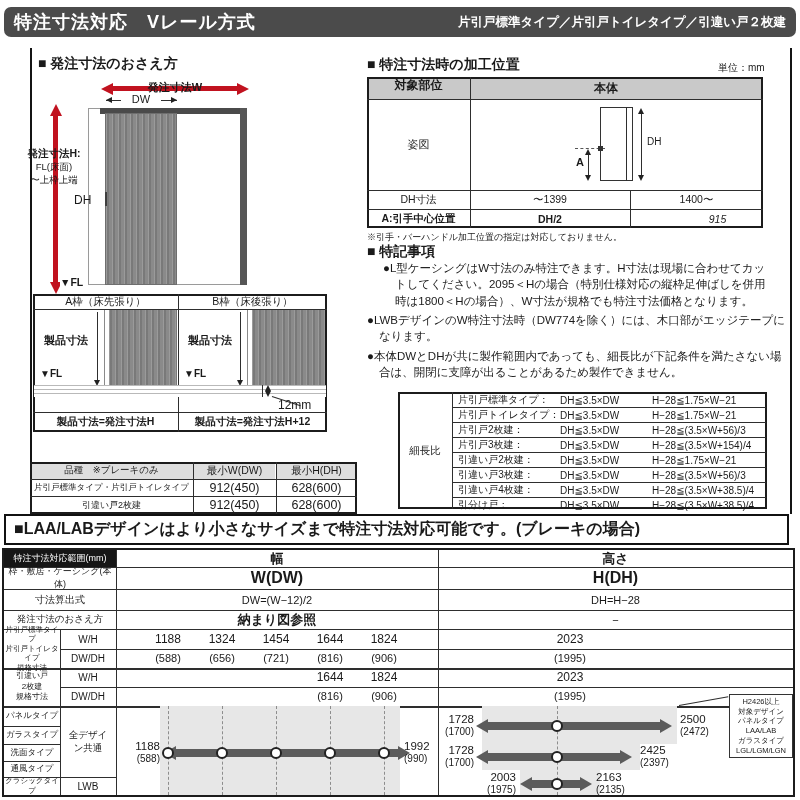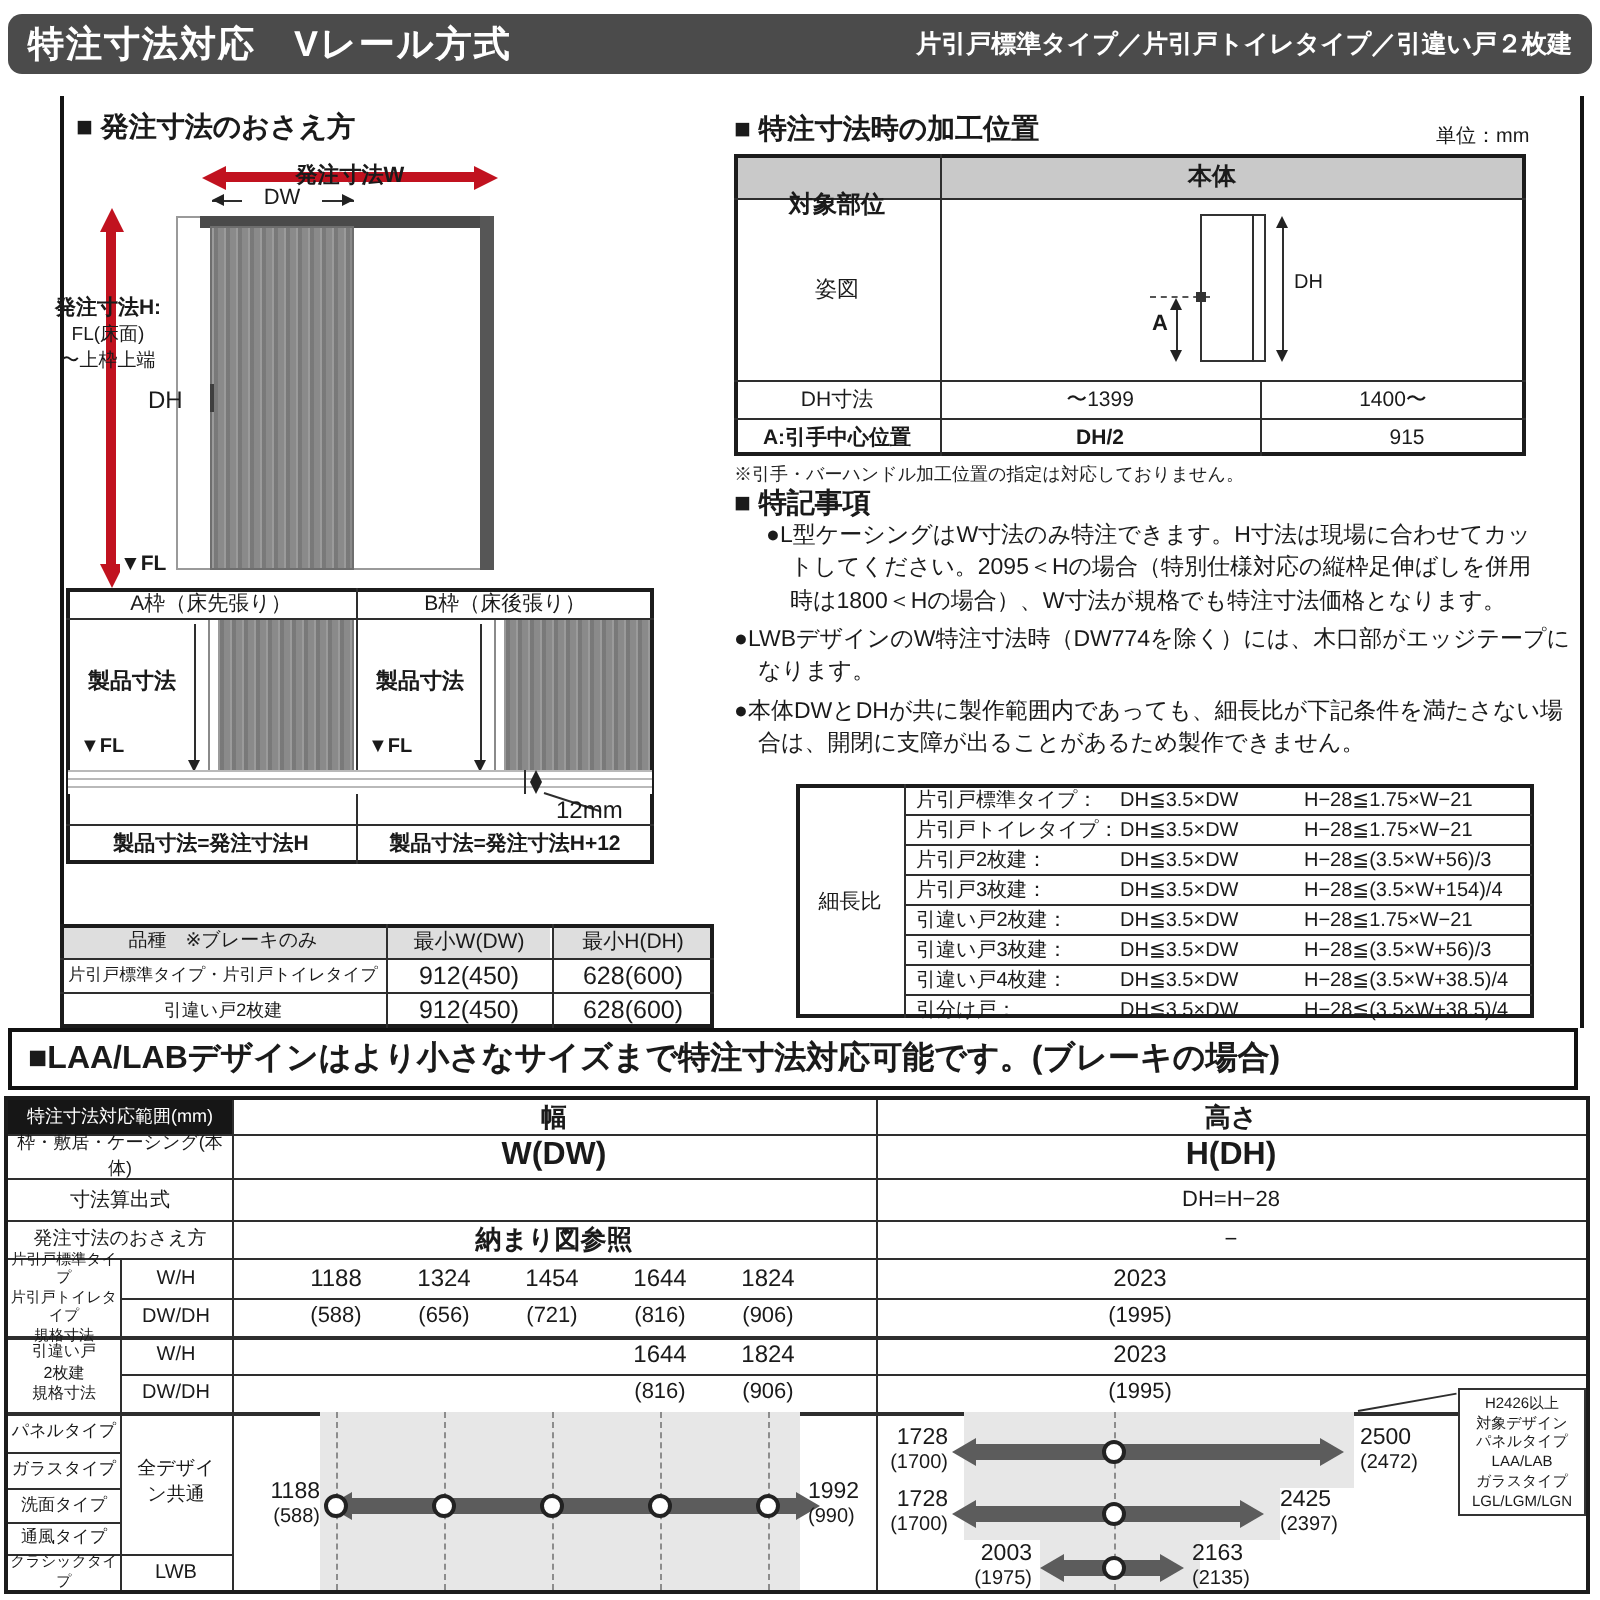--- a/index.html
+++ b/index.html
@@ -137,21 +137,21 @@
   <div class="secHead" style="left:367px;top:56px;">■ 特注寸法時の加工位置</div>
   <div class="abs" style="left:718px;top:61px;font-size:10px;">単位：mm</div>
 
   <div class="frameRect" style="left:367px;top:77px;width:396px;height:151px;"></div>
   <div class="abs" style="left:369px;top:79px;width:392px;height:20px;background:#c9c9c9;"></div>
   <div class="lineV" style="left:470px;top:77px;height:151px;"></div>
   <div class="lineH" style="left:367px;top:99px;width:396px;"></div>
   <div class="lineH" style="left:367px;top:190px;width:396px;"></div>
   <div class="lineH" style="left:367px;top:209px;width:396px;"></div>
   <div class="lineV" style="left:630px;top:190px;height:38px;"></div>
-  <div class="abs cc" style="left:367px;top:92px;width:103px;height:21px;font-size:12px;font-weight:bold;">対象部位</div>
+  <div class="abs cc" style="left:367px;top:75px;width:103px;height:21px;font-size:12px;font-weight:bold;">対象部位</div>
   <div class="abs cc" style="left:470px;top:78px;width:272px;height:21px;font-size:12px;font-weight:bold;">本体</div>
   <div class="abs cc" style="left:367px;top:99px;width:103px;height:91px;font-size:11px;">姿図</div>
 
   <div class="abs" style="left:600px;top:107px;width:33px;height:74px;border:1.5px solid #333;box-sizing:border-box;"></div>
   <div class="lineV" style="left:626px;top:107px;height:74px;"></div>
   <div class="lineV" style="left:641px;top:111px;height:68px;"></div>
   <div class="tri blkU" style="left:638px;top:108px;"></div>
   <div class="tri blkD" style="left:638px;top:175px;"></div>
   <div class="abs" style="left:647px;top:136px;font-size:10px;">DH</div>
   <div class="abs" style="left:575px;top:148px;width:30px;border-top:1px dashed #555;"></div>
@@ -159,21 +159,21 @@
   <div class="lineV" style="left:588px;top:152px;height:27px;"></div>
   <div class="tri blkU" style="left:585px;top:149px;"></div>
   <div class="tri blkD" style="left:585px;top:175px;"></div>
   <div class="abs" style="left:576px;top:156px;font-size:11px;font-weight:bold;">A</div>
 
   <div class="abs cc" style="left:367px;top:190px;width:103px;height:19px;font-size:10.5px;">DH寸法</div>
   <div class="abs cc" style="left:470px;top:190px;width:160px;height:19px;font-size:10.5px;">〜1399</div>
   <div class="abs cc" style="left:630px;top:190px;width:133px;height:19px;font-size:10.5px;">1400〜</div>
   <div class="abs cc" style="left:367px;top:209px;width:103px;height:19px;font-size:10.5px;font-weight:bold;">A:引手中心位置</div>
   <div class="abs cc" style="left:470px;top:209px;width:160px;height:19px;font-size:10.5px;font-weight:bold;">DH/2</div>
-  <div class="abs cc" style="left:630px;top:209px;width:147px;height:19px;font-size:10.5px;">915</div>
+  <div class="abs cc" style="left:644px;top:209px;width:147px;height:19px;font-size:10.5px;font-style:italic;">915</div>
   <div class="smallNote" style="left:367px;top:231px;font-family:Liberation Mono, monospace;">※引手・バーハンドル加工位置の指定は対応しておりません。</div>
 
   <div class="secHead" style="left:367px;top:243px;">■ 特記事項</div>
   <div class="abs" style="left:367px;top:260px;width:422px;font-size:11.5px;line-height:1.42;">
     <p style="margin:0 16px 3px;padding-left:12px;text-indent:-12px;">●L型ケーシングはW寸法のみ特注できます。H寸法は現場に合わせてカットしてください。2095＜Hの場合（特別仕様対応の縦枠足伸ばしを併用時は1800＜Hの場合）、W寸法が規格でも特注寸法価格となります。</p>
     <p style="margin:0 0 3px;padding-left:12px;text-indent:-12px;">●LWBデザインのW特注寸法時（DW774を除く）には、木口部がエッジテープになります。</p>
     <p style="margin:0;padding-left:12px;text-indent:-12px;">●本体DWとDHが共に製作範囲内であっても、細長比が下記条件を満たさない場合は、開閉に支障が出ることがあるため製作できません。</p>
   </div>
 
   <div class="frameRect" style="left:398px;top:392px;width:369px;height:117px;"></div>
@@ -244,20 +244,21 @@
 
     <div class="abs cc" style="left:0;top:0;width:112px;height:17px;background:#161616;color:#fff;font-size:9px;">特注寸法対応範囲(mm)</div>
     <div class="abs cc" style="left:112px;top:0;width:322px;height:17px;font-size:13px;font-weight:bold;">幅</div>
     <div class="abs cc" style="left:434px;top:0;width:355px;height:17px;font-size:13px;font-weight:bold;">高さ</div>
 
     <div class="abs cc" style="left:0;top:17px;width:112px;height:22px;font-size:9px;">枠・敷居・ケーシング(本体)</div>
     <div class="abs cc" style="left:112px;top:17px;width:322px;height:22px;font-size:16px;font-weight:bold;">W(DW)</div>
     <div class="abs cc" style="left:434px;top:17px;width:355px;height:22px;font-size:16px;font-weight:bold;">H(DH)</div>
 
     <div class="abs cc" style="left:0;top:39px;width:112px;height:21px;font-size:10px;">寸法算出式</div>
+    <div class="abs cc" style="left:112px;top:39px;width:322px;height:21px;font-size:11px;">DW=(W−12)/2</div>
     <div class="abs cc" style="left:434px;top:39px;width:355px;height:21px;font-size:11px;">DH=H−28</div>
 
     <div class="abs cc" style="left:0;top:60px;width:112px;height:19px;font-size:9.5px;">発注寸法のおさえ方</div>
     <div class="abs cc" style="left:112px;top:60px;width:322px;height:19px;font-size:13px;font-weight:bold;">納まり図参照</div>
     <div class="abs cc" style="left:434px;top:60px;width:355px;height:19px;font-size:11px;">−</div>
 
     <div class="abs cc" style="left:0;top:79px;width:56px;height:39px;flex-direction:column;font-size:7.5px;line-height:1.25;">
       <div>片引戸標準タイプ</div>
       <div>片引戸トイレタイプ</div>
       <div>規格寸法</div>

